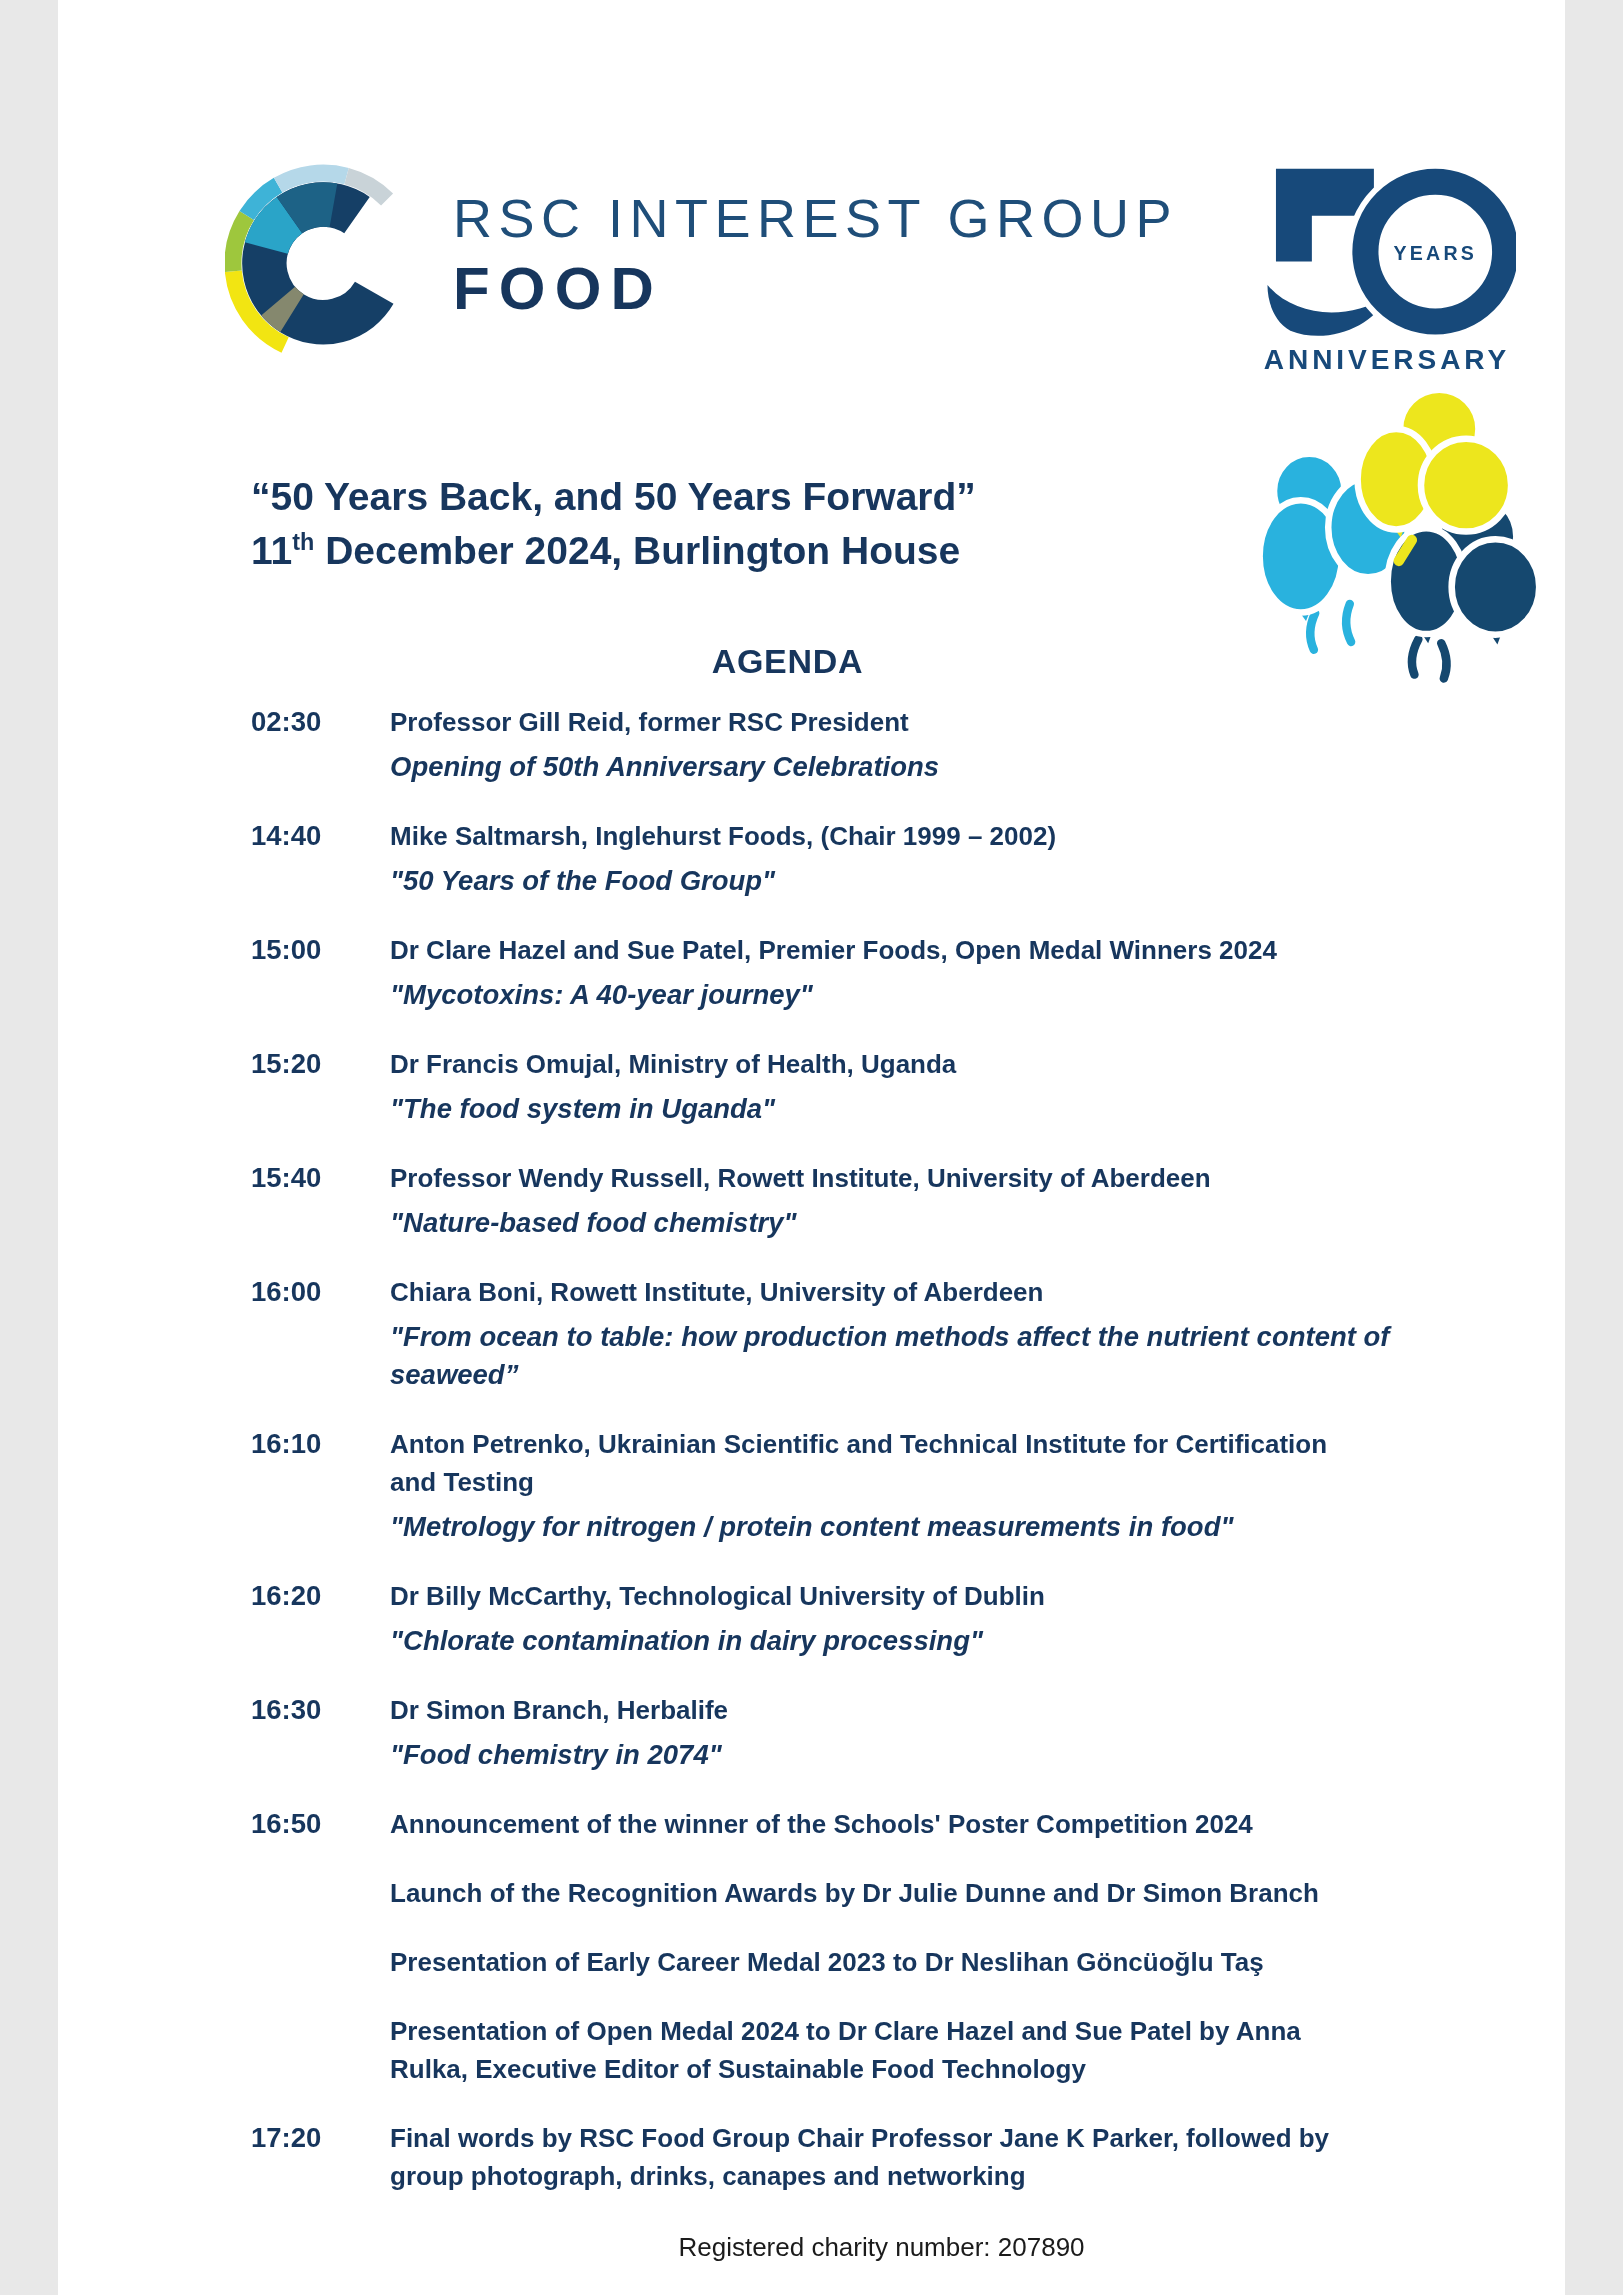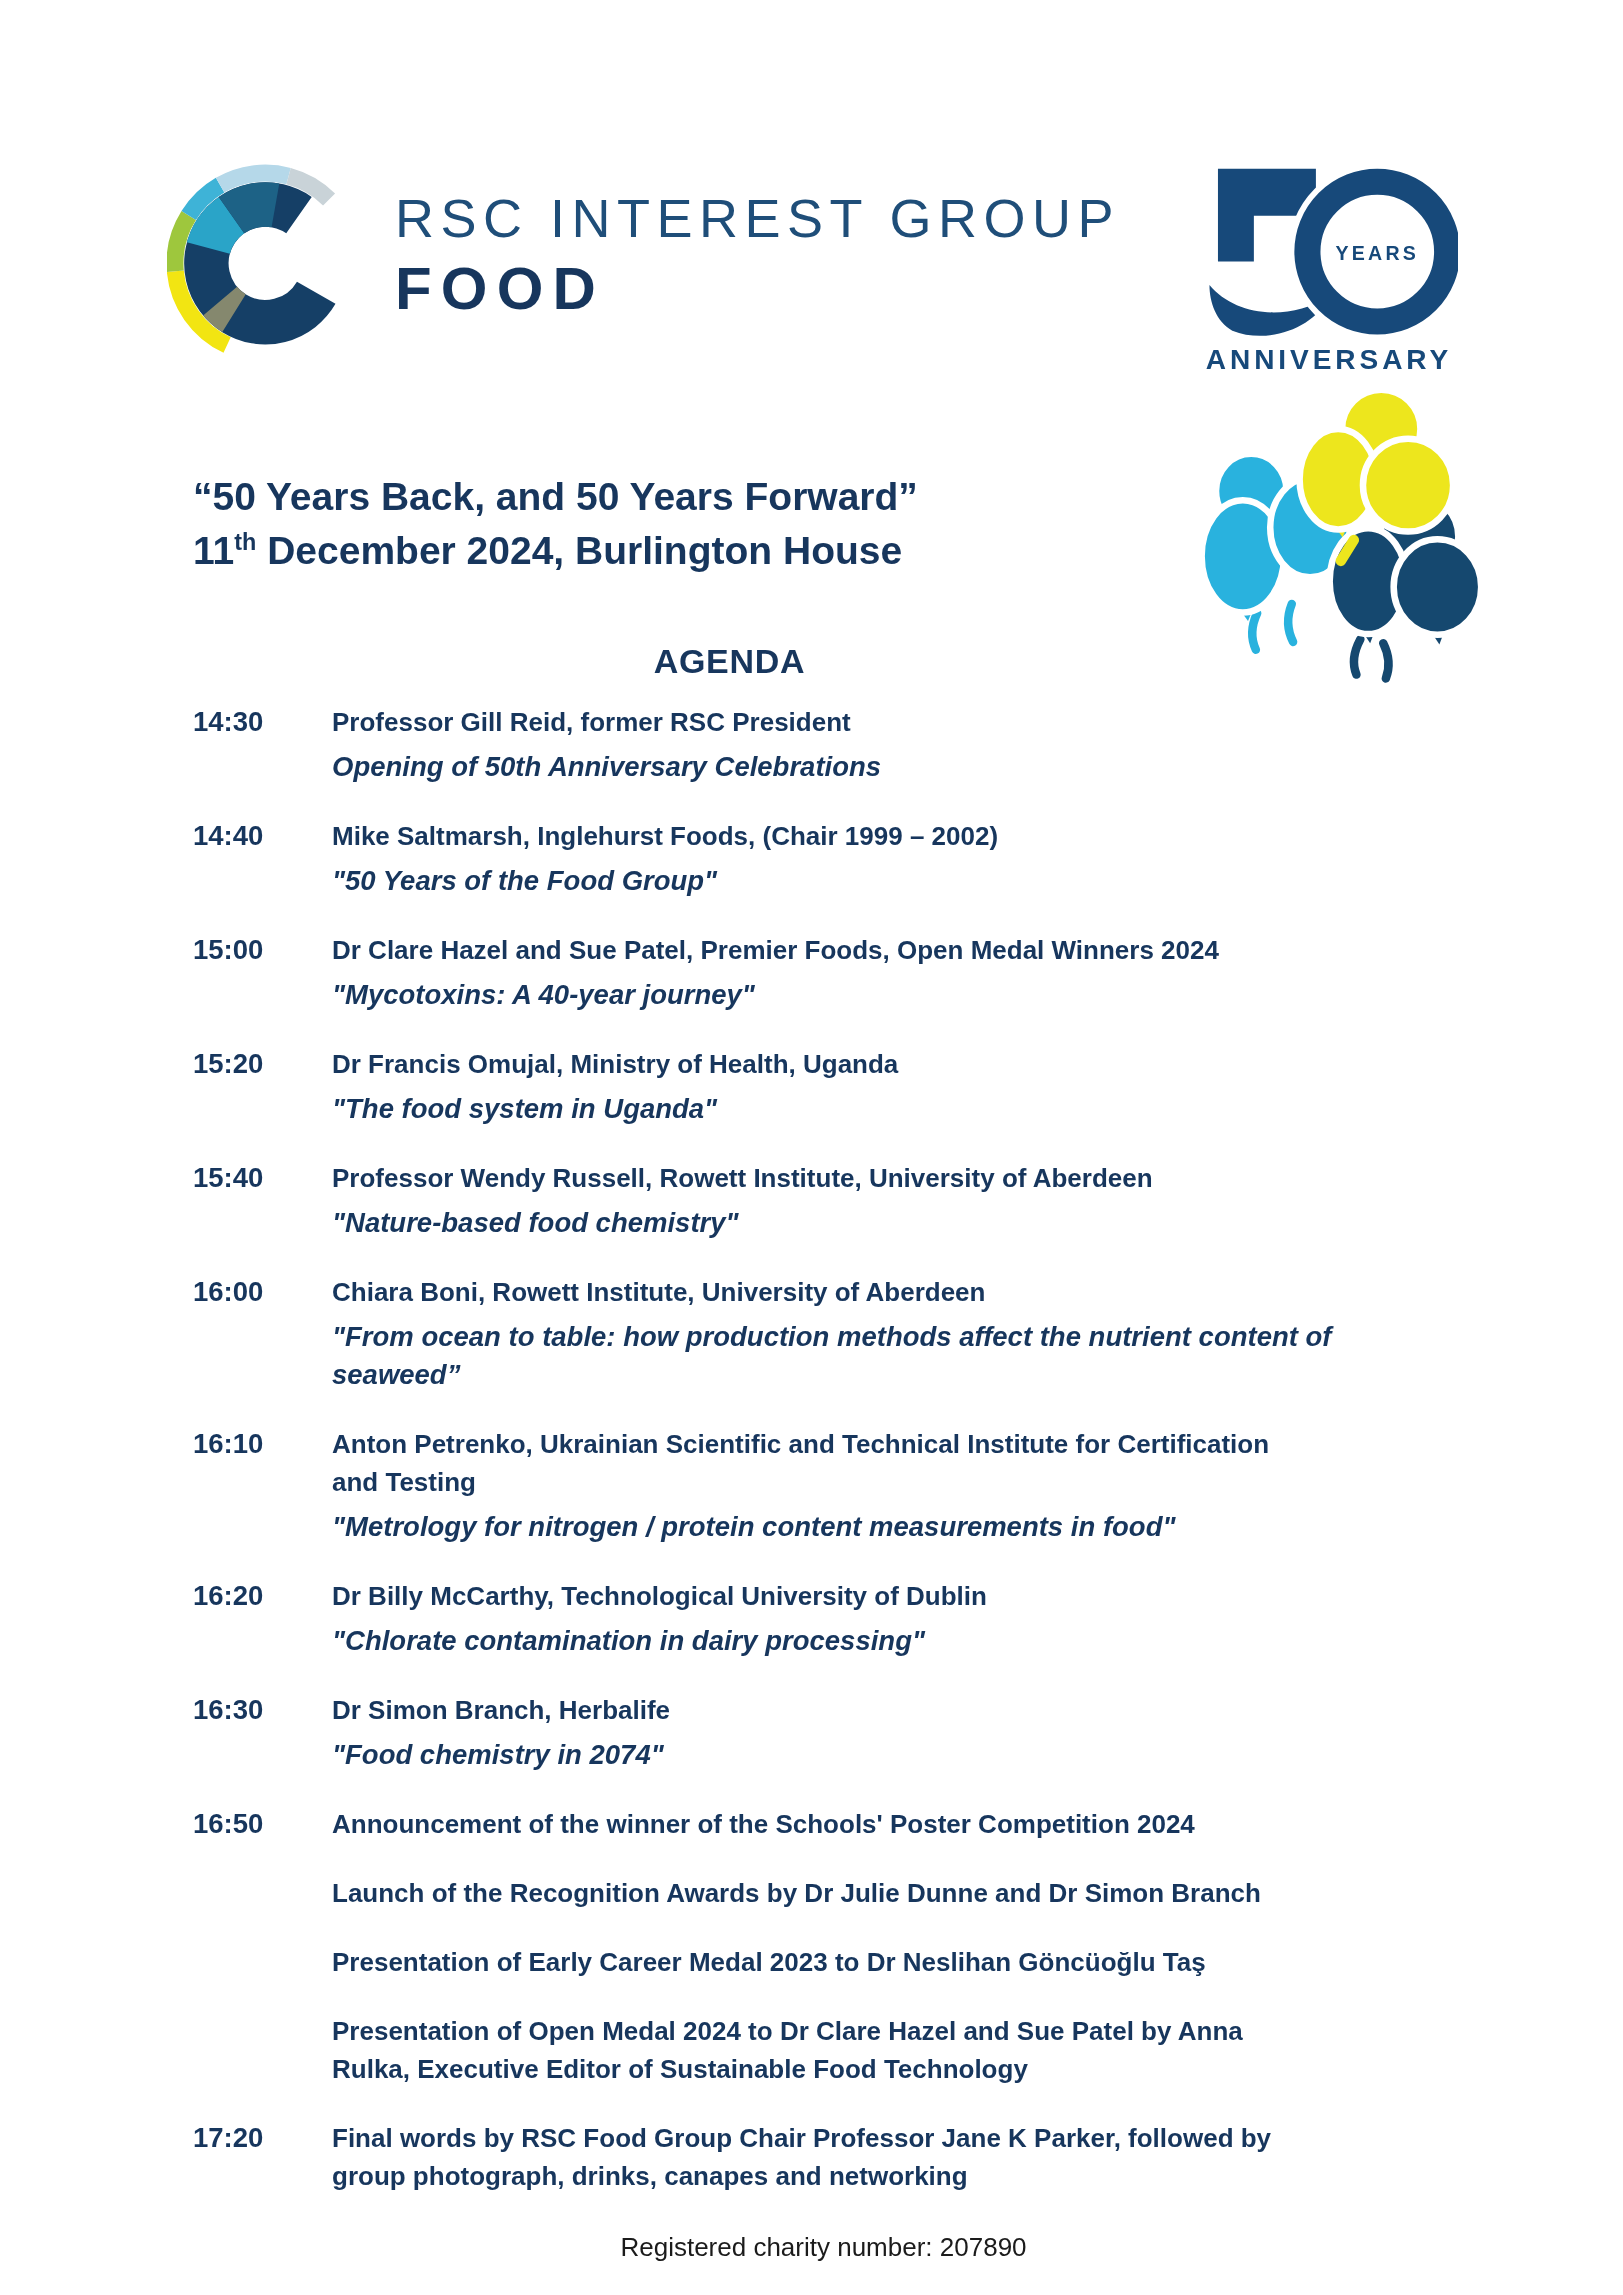--- a/index.html
+++ b/index.html
@@ -1,17 +1,17 @@
 <!DOCTYPE html>
 <html style="--navy: #17365d; --logo_blue: #1f4e79; --anniv_navy: #17497a; --balloon_cyan: #29b2de; --balloon_yellow: #ede61d; --balloon_navy: #15486f; --c_yellow: #f2e512; --c_green: #9ec73d; --c_cyan: #3eb3d7; --c_paleblue: #b5d8e9; --c_graylue: #c9d3d8; --c_teal: #2aa4c8; --c_steel: #1d6286;font-size:10.5px"><head>
 <meta charset="utf-8">
 <style>
   html,body { margin:0; padding:0; background:#e8e8e8; }
   .page {
-    position:relative; width:1623px; height:2295px; background:#ffffff;
+    position:relative; width:1507px; height:2295px; background:#ffffff;
     font-family:"Liberation Sans", sans-serif; overflow:hidden;
     margin:0 auto;
   }
   
   .brand { position:absolute; left:167px; top:160px; display:flex; align-items:flex-start; }
   .logo-c { width:203px; height:206px; flex:none; }
   .brand-text { margin-left:25px; padding-top:29px; }
   .brand-line1 {
     font-size:54px; font-weight:400; letter-spacing:6.5px;
     color:var(--logo_blue,#1f4e79); line-height:59px; white-space:nowrap;
@@ -119,21 +119,21 @@
   <section class="title-block">
     <div class="event-title">“50 Years Back, and 50 Years Forward”</div>
     <div class="event-date"><span>11</span><sup>th</sup><span> December 2024, Burlington House</span></div>
   </section>
 
   <h2 class="agenda-heading">AGENDA</h2>
 
   <main class="agenda">
 
     <div class="item">
-      <div class="time">14:30</div>
+      <div class="time">02:30</div>
       <div class="item-body">
         <div class="speaker">Professor Gill Reid, former RSC President</div>
         <div class="talk">Opening of 50th Anniversary Celebrations</div>
       </div>
     </div>
 
     <div class="item">
       <div class="time">14:40</div>
       <div class="item-body">
         <div class="speaker">Mike Saltmarsh, Inglehurst Foods, (Chair 1999 – 2002)</div>

